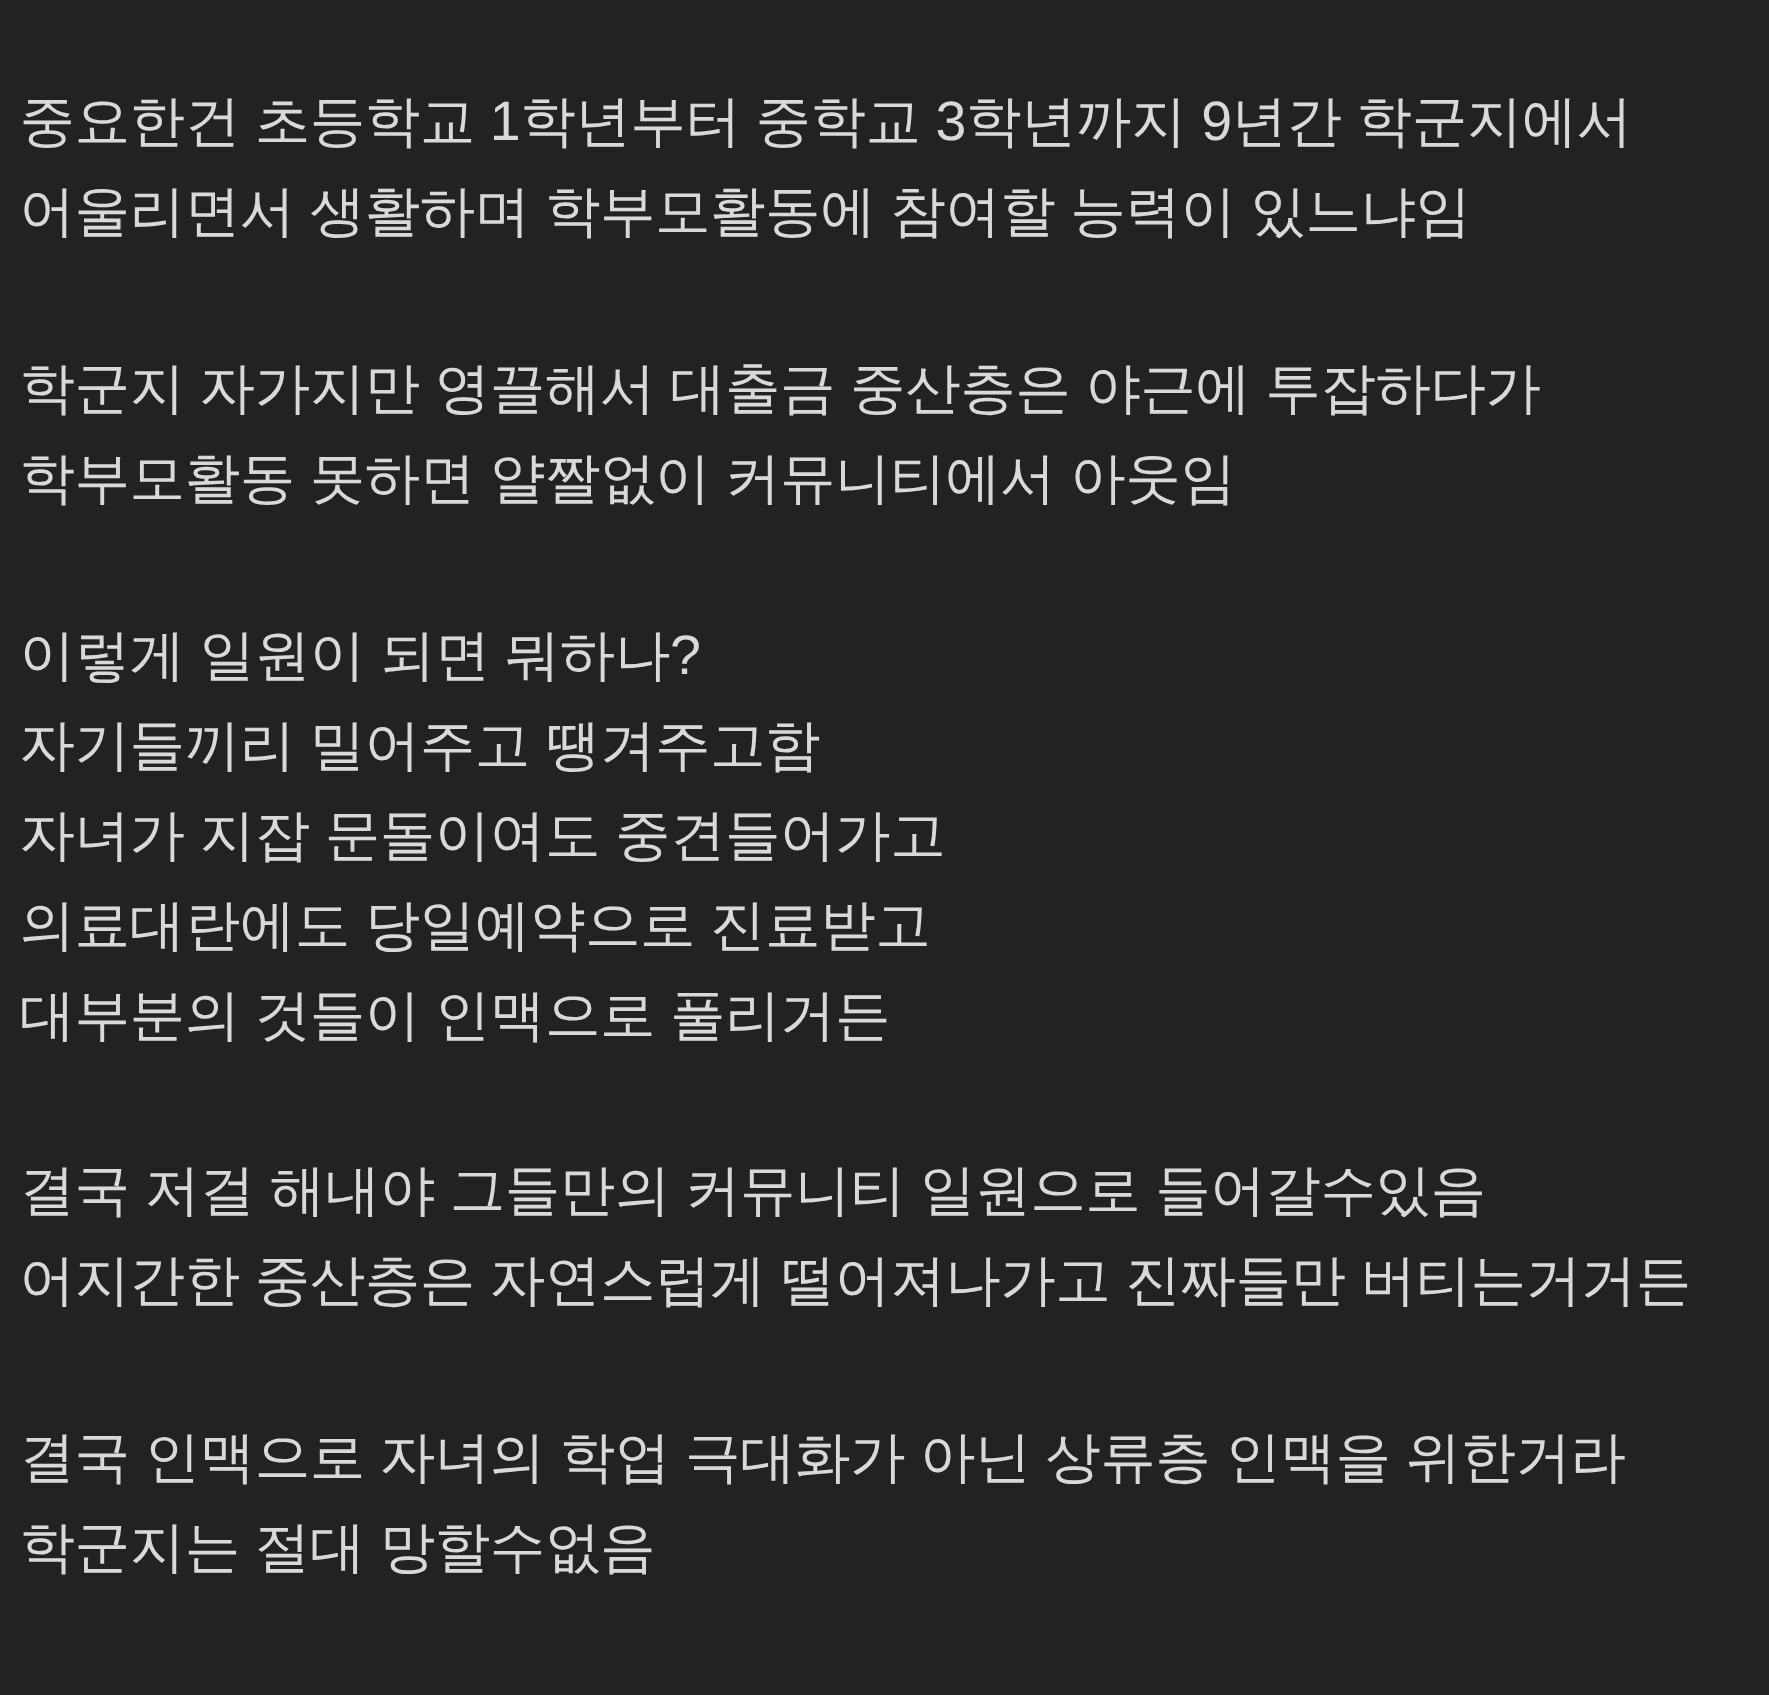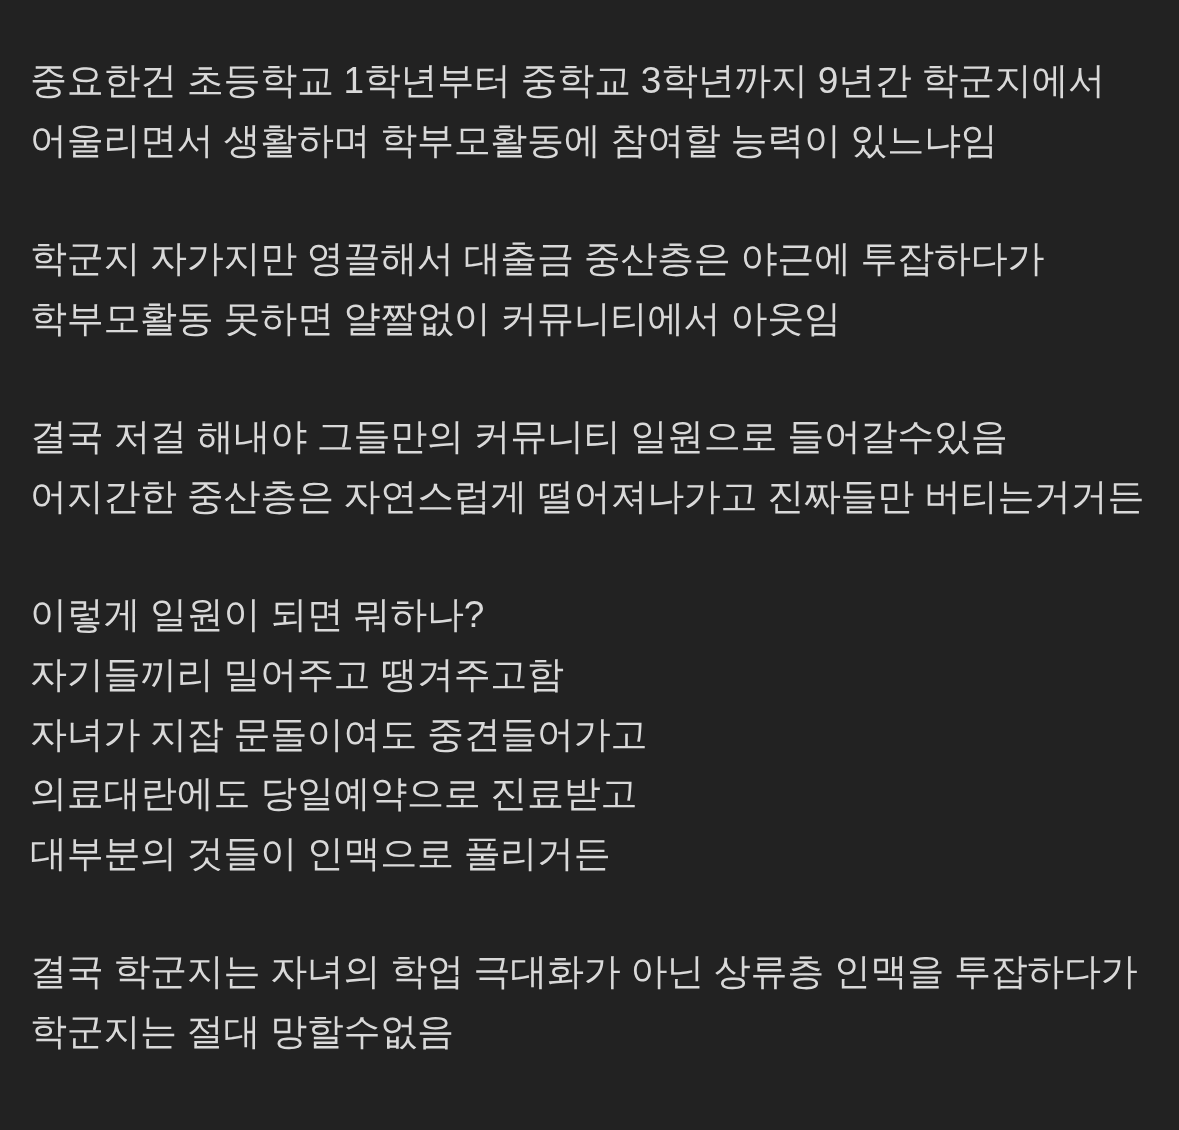--- a/index.html
+++ b/index.html
@@ -6,21 +6,21 @@
     margin: 0;
     padding: 0;
     background: #222222;
   }
   body {
     width: 1179px;
     min-height: 1130px;
     font-family: "Liberation Sans", "DejaVu Sans", sans-serif;
   }
   .post {
-    padding: 14px 30px 20px 30px;
+    padding: 14px 30px 20px 13px;
     box-sizing: border-box;
     width: 1179px;
   }
   .para {
     color: #d9d9d9;
     font-size: 37px;
     line-height: 1.62;
     letter-spacing: -0.3px;
     font-weight: 400;
     white-space: pre-wrap;
@@ -29,22 +29,22 @@
   .para + .para {
     margin-top: 58px;
   }
 </style>
 </head>
 <body>
 
 <div class="post">
   <p class="para">중요한건 초등학교 1학년부터 중학교 3학년까지 9년간 학군지에서 어울리면서 생활하며 학부모활동에 참여할 능력이 있느냐임</p>
   <p class="para">학군지 자가지만 영끌해서 대출금 중산층은 야근에 투잡하다가 학부모활동 못하면 얄짤없이 커뮤니티에서 아웃임</p>
-  <p class="para">결국 저걸 해내야 그들만의 커뮤니티 일원으로 들어갈수있음
-어지간한 중산층은 자연스럽게 떨어져나가고 진짜들만 버티는거거든</p>
   <p class="para">이렇게 일원이 되면 뭐하나?
 자기들끼리 밀어주고 땡겨주고함
 자녀가 지잡 문돌이여도 중견들어가고
 의료대란에도 당일예약으로 진료받고
 대부분의 것들이 인맥으로 풀리거든</p>
-  <p class="para">결국 학군지는 자녀의 학업 극대화가 아닌 상류층 인맥을 투잡하다가
+  <p class="para">결국 저걸 해내야 그들만의 커뮤니티 일원으로 들어갈수있음
+어지간한 중산층은 자연스럽게 떨어져나가고 진짜들만 버티는거거든</p>
+  <p class="para">결국 인맥으로 자녀의 학업 극대화가 아닌 상류층 인맥을 위한거라
 학군지는 절대 망할수없음</p>
 </div>
 
 </body></html>

